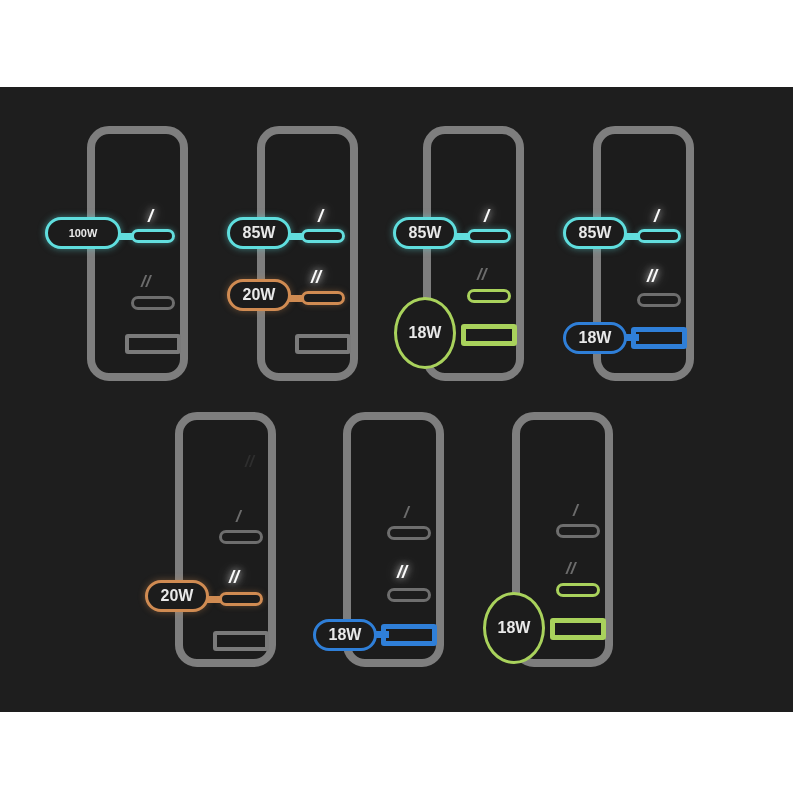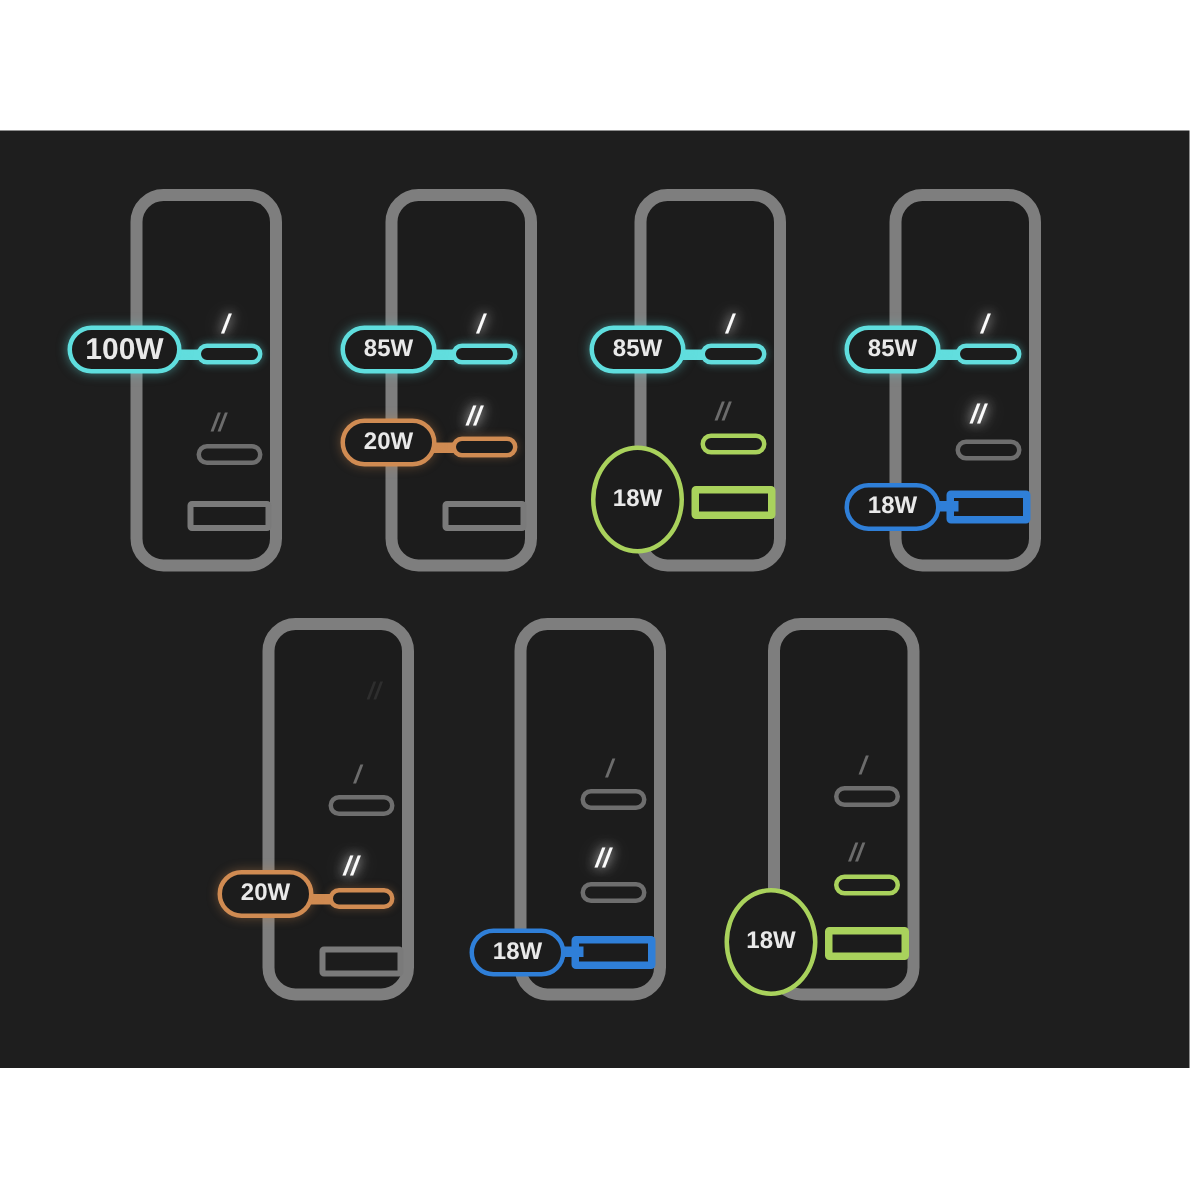--- a/index.html
+++ b/index.html
@@ -137,21 +137,21 @@
 
     <div class="charger" style="left:87px; top:39px; width:101px; height:255px;">
       <div class="ports">
         <span class="slash bright" style="left:53px; top:73px; font-size:18px;">/</span>
         <div class="usbc cyan" style="left:36px; top:95px;"></div>
         <span class="slash dim" style="left:46px; top:139px; font-size:17px;">//</span>
         <div class="usbc" style="left:36px; top:162px;"></div>
         <div class="usba" style="left:30px; top:200px;"></div>
       </div>
       <div class="stub cyan" style="left:-8px; top:99px; width:46px;"></div>
-      <div class="badge pill cyan" style="left:-50px; top:83px; width:76px; height:32px; font-size:20px;">100W</div>
+      <div class="badge pill cyan" style="left:-50px; top:83px; width:76px; height:32px; font-size:11px;">100W</div>
     </div>
 
     <div class="charger" style="left:257px; top:39px; width:101px; height:255px;">
       <div class="ports">
         <span class="slash bright" style="left:53px; top:73px; font-size:18px;">/</span>
         <div class="usbc cyan" style="left:36px; top:95px;"></div>
         <span class="slash bright" style="left:46px; top:134px; font-size:18px;">//</span>
         <div class="usbc orange" style="left:36px; top:157px;"></div>
         <div class="usba" style="left:30px; top:200px;"></div>
       </div>

